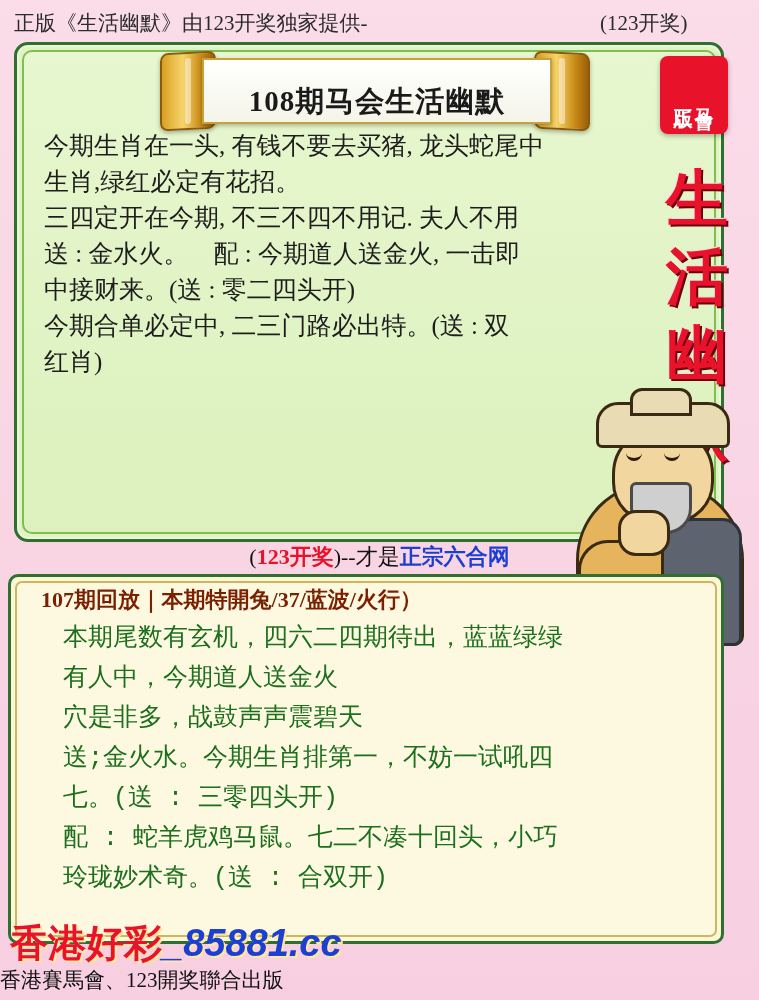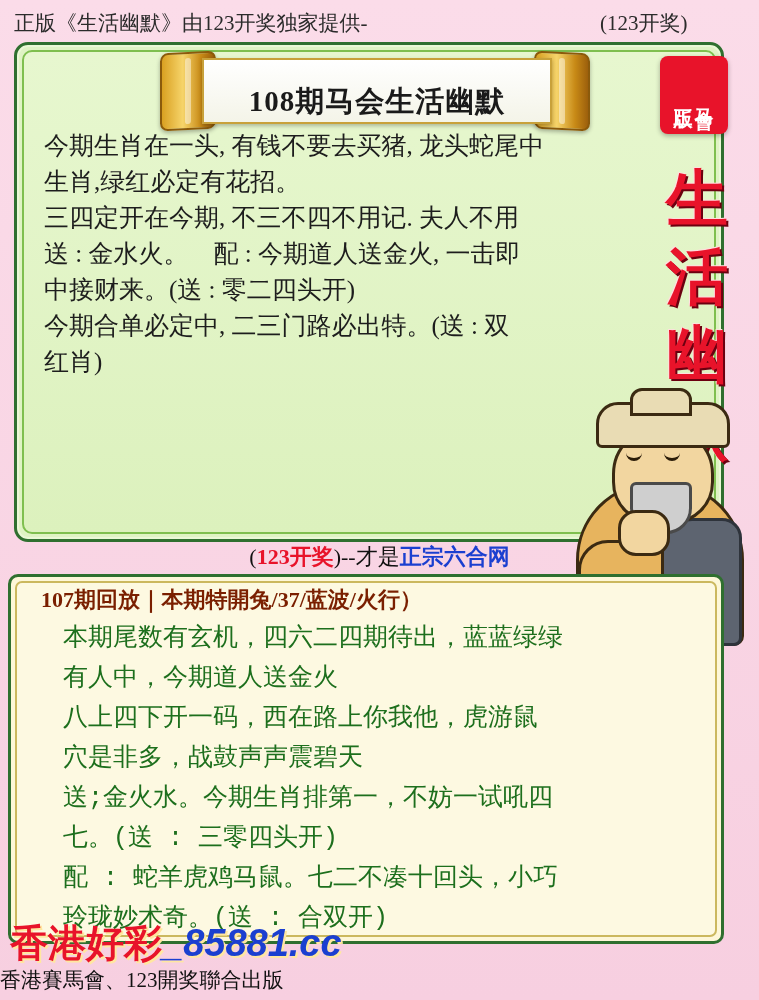--- a/index.html
+++ b/index.html
@@ -408,21 +408,20 @@
   <div class="mid-caption">
     <span>(</span><span class="red">123开奖</span><span>)--才是</span><span class="blue">正宗六合网</span>
   </div>
 
   <div class="yellow-panel">
     <div class="yellow-inner"></div>
     <div class="yp-head">107期回放｜本期特開兔/37/蓝波/火行）</div>
     <div class="yp-body">
       <div>本期尾数有玄机，四六二四期待出，蓝蓝绿绿</div>
       <div>有人中，今期道人送金火</div>
-      <div>八上四下开一码，西在路上你我他，虎游鼠</div>
       <div>穴是非多，战鼓声声震碧天</div>
       <div>送;金火水。今期生肖排第一，不妨一试吼四</div>
       <div>七。(送 : 三零四头开)</div>
       <div>配 : 蛇羊虎鸡马鼠。七二不凑十回头，小巧</div>
       <div>玲珑妙术奇。(送 : 合双开)</div>
     </div>
   </div>
 
   <div class="watermark">
     <span class="w-red">香港好彩</span><span class="w-blue">_85881.cc</span>

